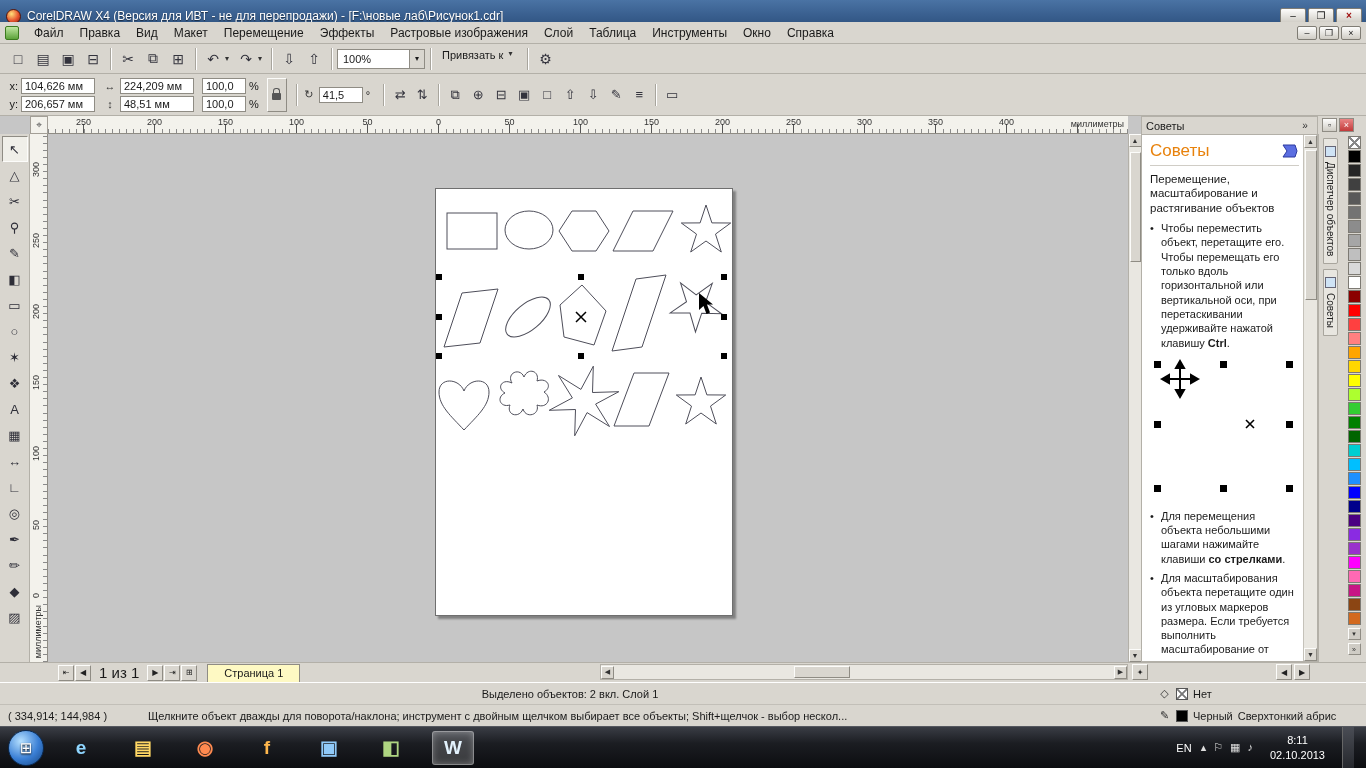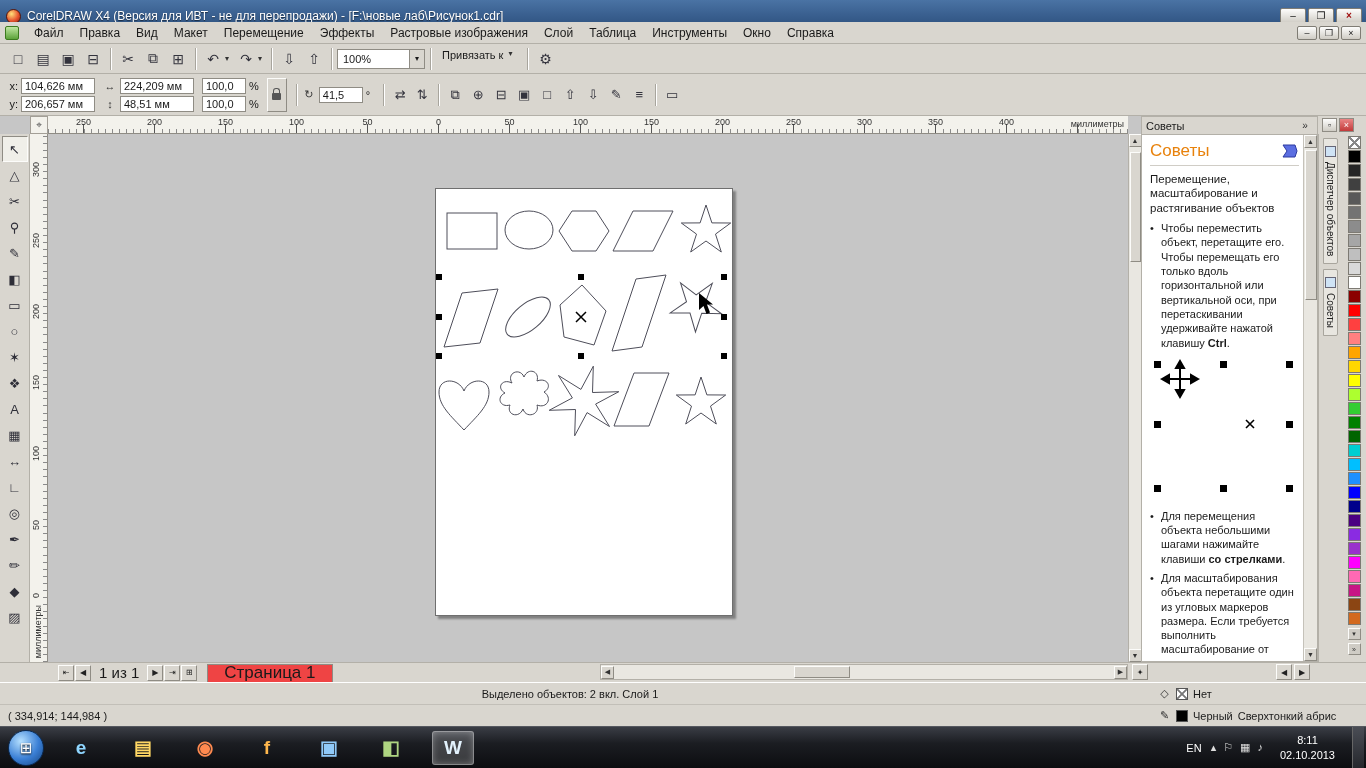--- a/index.html
+++ b/index.html
@@ -90,41 +90,41 @@
 .tab-ico{width:11px;height:11px;border:1px solid #667;background:#cfe3f5;flex:0 0 auto}
 .palette{left:1342px;top:134px;width:24px;height:528px;background:#d9d6cf;display:flex;flex-direction:column;align-items:center;padding-top:2px;gap:1px}
 .swatch{width:13px;height:13px;border:1px solid #7d7a73;flex:0 0 auto}
 .swatch.none{background:linear-gradient(45deg,transparent 43%,#888 45%,#888 55%,transparent 57%),linear-gradient(-45deg,transparent 43%,#888 45%,#888 55%,transparent 57%),#fff}
 .pal-btn{width:13px;height:12px;margin-top:2px;background:#cfccc5;border:1px solid;border-color:#fcfcfa #8f8c84 #8f8c84 #fcfcfa;font-size:7px;display:flex;align-items:center;justify-content:center;color:#333}
 
 .pagebar{left:0;top:662px;width:1366px;height:20px;background:#d9d6cf;border-top:1px solid #b3b0a8;display:flex;align-items:center}
 .nav{display:flex;align-items:center;gap:1px;margin-left:58px}
 .navbtn{width:16px;height:16px;font-size:8px;display:flex;align-items:center;justify-content:center;background:#d9d6cf;border:1px solid;border-color:#fcfcfa #8f8c84 #8f8c84 #fcfcfa;color:#222}
 .nav-label{font-size:15px;padding:0 7px}
-.page-tab{height:18px;margin-left:10px;background:#ef4444;border:1px solid #8f8c84;border-bottom:none;padding:0 16px;font-size:17px;display:flex;align-items:center}
+.page-tab{height:18px;margin-left:10px;background:#fef9c3;border:1px solid #8f8c84;border-bottom:none;padding:0 16px;font-size:11px;display:flex;align-items:center}
 .hscroll{position:absolute;left:600px;top:664px;width:528px;height:16px;display:flex;align-items:center;background:#e9e7e1;border:1px solid #b3b0a8}
 .hthumb{width:56px;height:12px;background:#d9d6cf;border:1px solid;border-color:#fcfcfa #8f8c84 #8f8c84 #fcfcfa;margin-left:180px}
 
 .status-a{left:0;top:682px;width:1366px;height:22px;background:#d9d6cf;border-top:1px solid #fff;display:flex;align-items:center}
 .status-b{left:0;top:704px;width:1366px;height:22px;background:#d9d6cf;border-top:1px solid #c2bfb8;display:flex;align-items:center}
 .sel-text{position:absolute;left:0;width:1140px;text-align:center;font-size:11px}
 .coords{position:absolute;left:8px;font-size:11px}
 .hint{position:absolute;left:148px;font-size:11px;white-space:nowrap}
 .ind{position:absolute;left:1158px;display:flex;align-items:center;gap:5px;font-size:11px}
 .ind-ico{font-size:11px;color:#333;width:13px;text-align:center}
 .ind-swatch{width:12px;height:12px;border:1px solid #555;flex:0 0 auto}
 .ind-swatch.none{background:linear-gradient(45deg,transparent 42%,#777 46%,#777 54%,transparent 58%),linear-gradient(-45deg,transparent 42%,#777 46%,#777 54%,transparent 58%),#fff}
 .ind-swatch.black{background:#000}
 
 .taskbar{left:0;top:726px;width:1366px;height:42px;background:linear-gradient(#3a3d45,#1b1d22 40%,#0c0d10);display:flex;align-items:center;border-top:1px solid #55585f}
 .start-orb{width:36px;height:36px;border-radius:50%;margin:0 16px 0 8px;background:radial-gradient(circle at 35% 30%,#b5e0ff,#3a7fd5 55%,#15437e);border:1px solid #0a2a52;display:flex;align-items:center;justify-content:center;color:#fff;font-size:15px;text-shadow:0 1px 2px #000;flex:0 0 auto}
 .task-icons{display:flex;gap:20px}
 .task-ico{width:42px;height:34px;border-radius:3px;display:flex;align-items:center;justify-content:center;font-size:19px;font-weight:bold}
 .task-ico.active{background:rgba(255,255,255,.18);border:1px solid rgba(255,255,255,.4);box-shadow:inset 0 0 7px rgba(255,255,255,.3)}
-.tray{margin-left:auto;display:flex;align-items:center;gap:9px;color:#fff;padding-right:2px}
+.tray{margin-left:auto;display:flex;align-items:center;gap:9px;color:#fff;padding-right:12px}
 .lang{font-size:11px;color:#fff}
 .t-ico{font-size:11px;color:#ddd}
 .clock{text-align:center;font-size:11px;line-height:1.3;padding:0 8px;color:#fff}
 .show-desktop{width:12px;height:42px;background:linear-gradient(#4a4d55,#25272c);border-left:1px solid #666;flex:0 0 auto}
 </style>
 </head>
 <body>
 
 <div class="titlebar abs">
   <span class="app-icon"></span>
@@ -513,20 +513,21 @@
 <div class="status-a abs">
   <span class="sel-text">Выделено объектов: 2 вкл. Слой 1</span>
   <span class="ind">
     <span class="ind-ico">◇</span>
     <span class="ind-swatch none"></span>
     <span>Нет</span>
   </span>
 </div>
 <div class="status-b abs">
   <span class="coords">( 334,914; 144,984 )</span>
+  <span class="hint">Щелкните объект дважды для поворота/наклона; инструмент с двойным щелчком выбирает все объекты; Shift+щелчок - выбор нескол...</span>
   <span class="ind">
     <span class="ind-ico">✎</span>
     <span class="ind-swatch black"></span>
     <span>Черный</span>
     <span>Сверхтонкий абрис</span>
   </span>
 </div>
 
 <div class="taskbar abs">
   <span class="start-orb">⊞</span>

